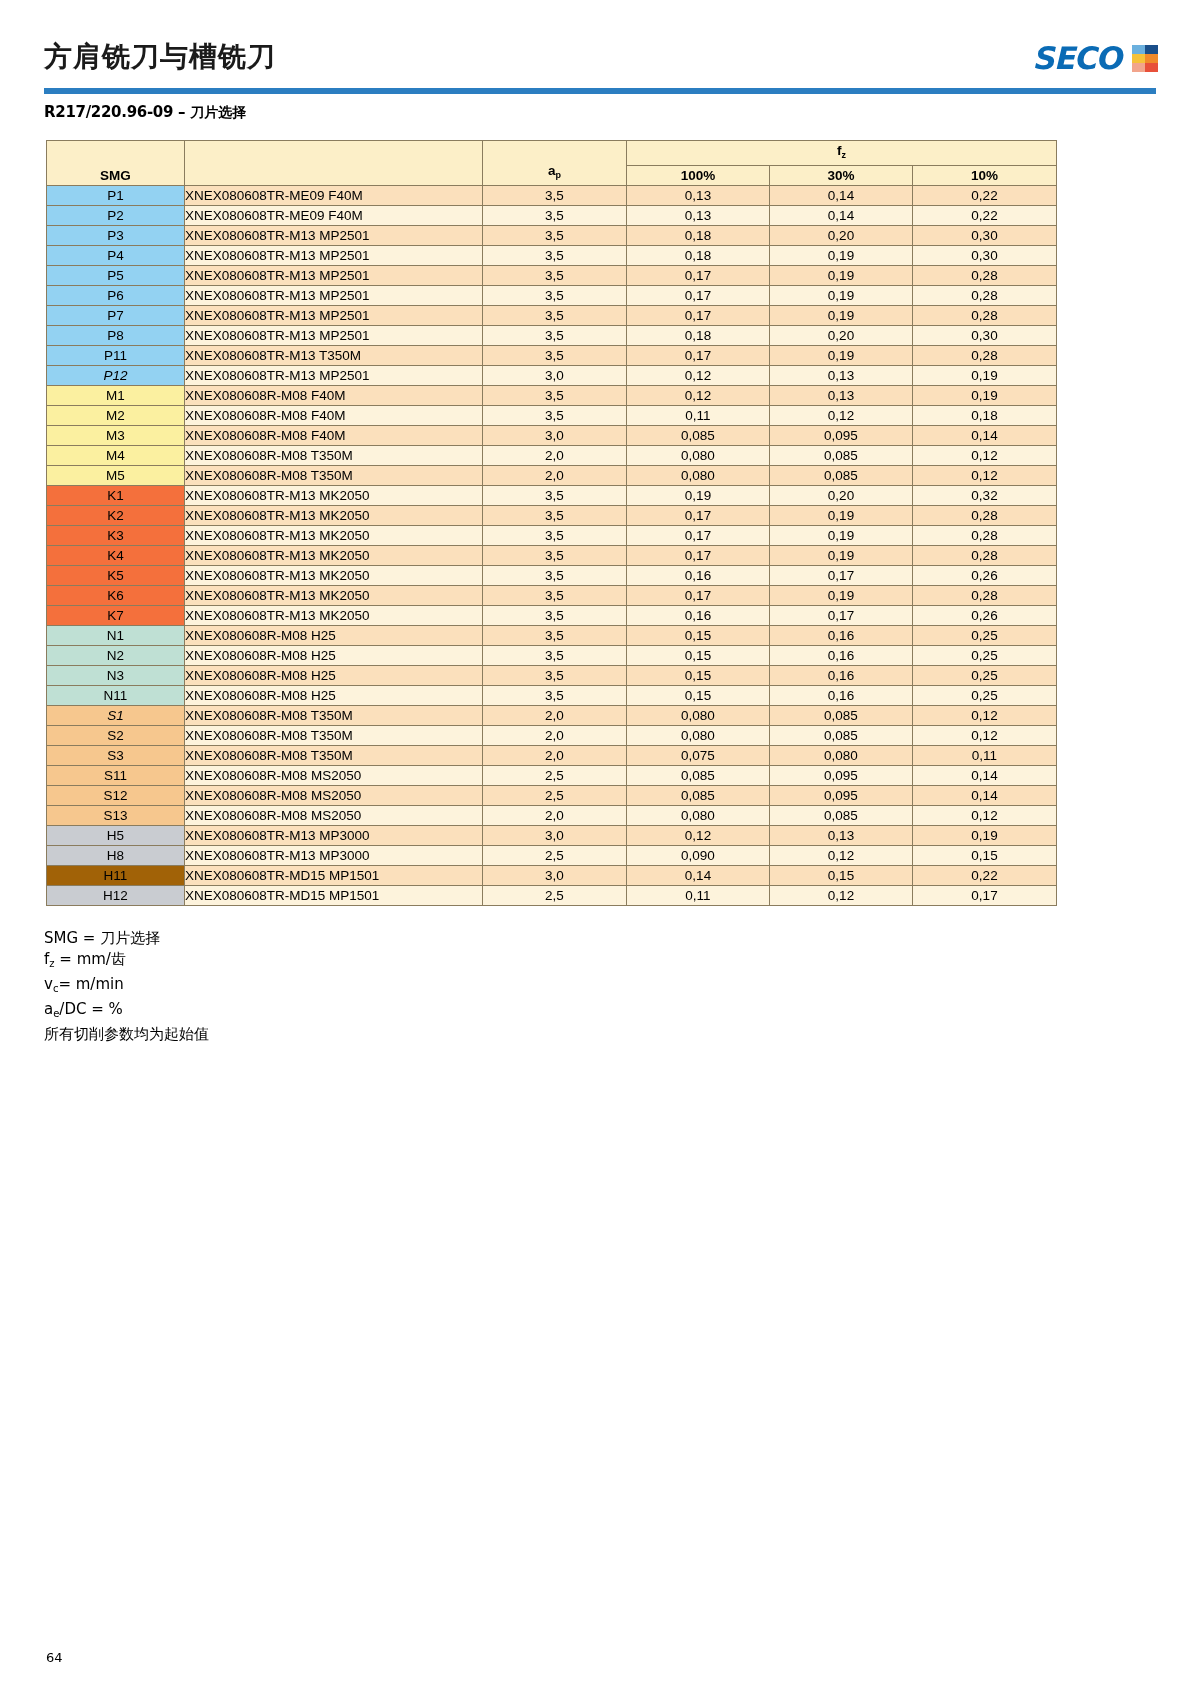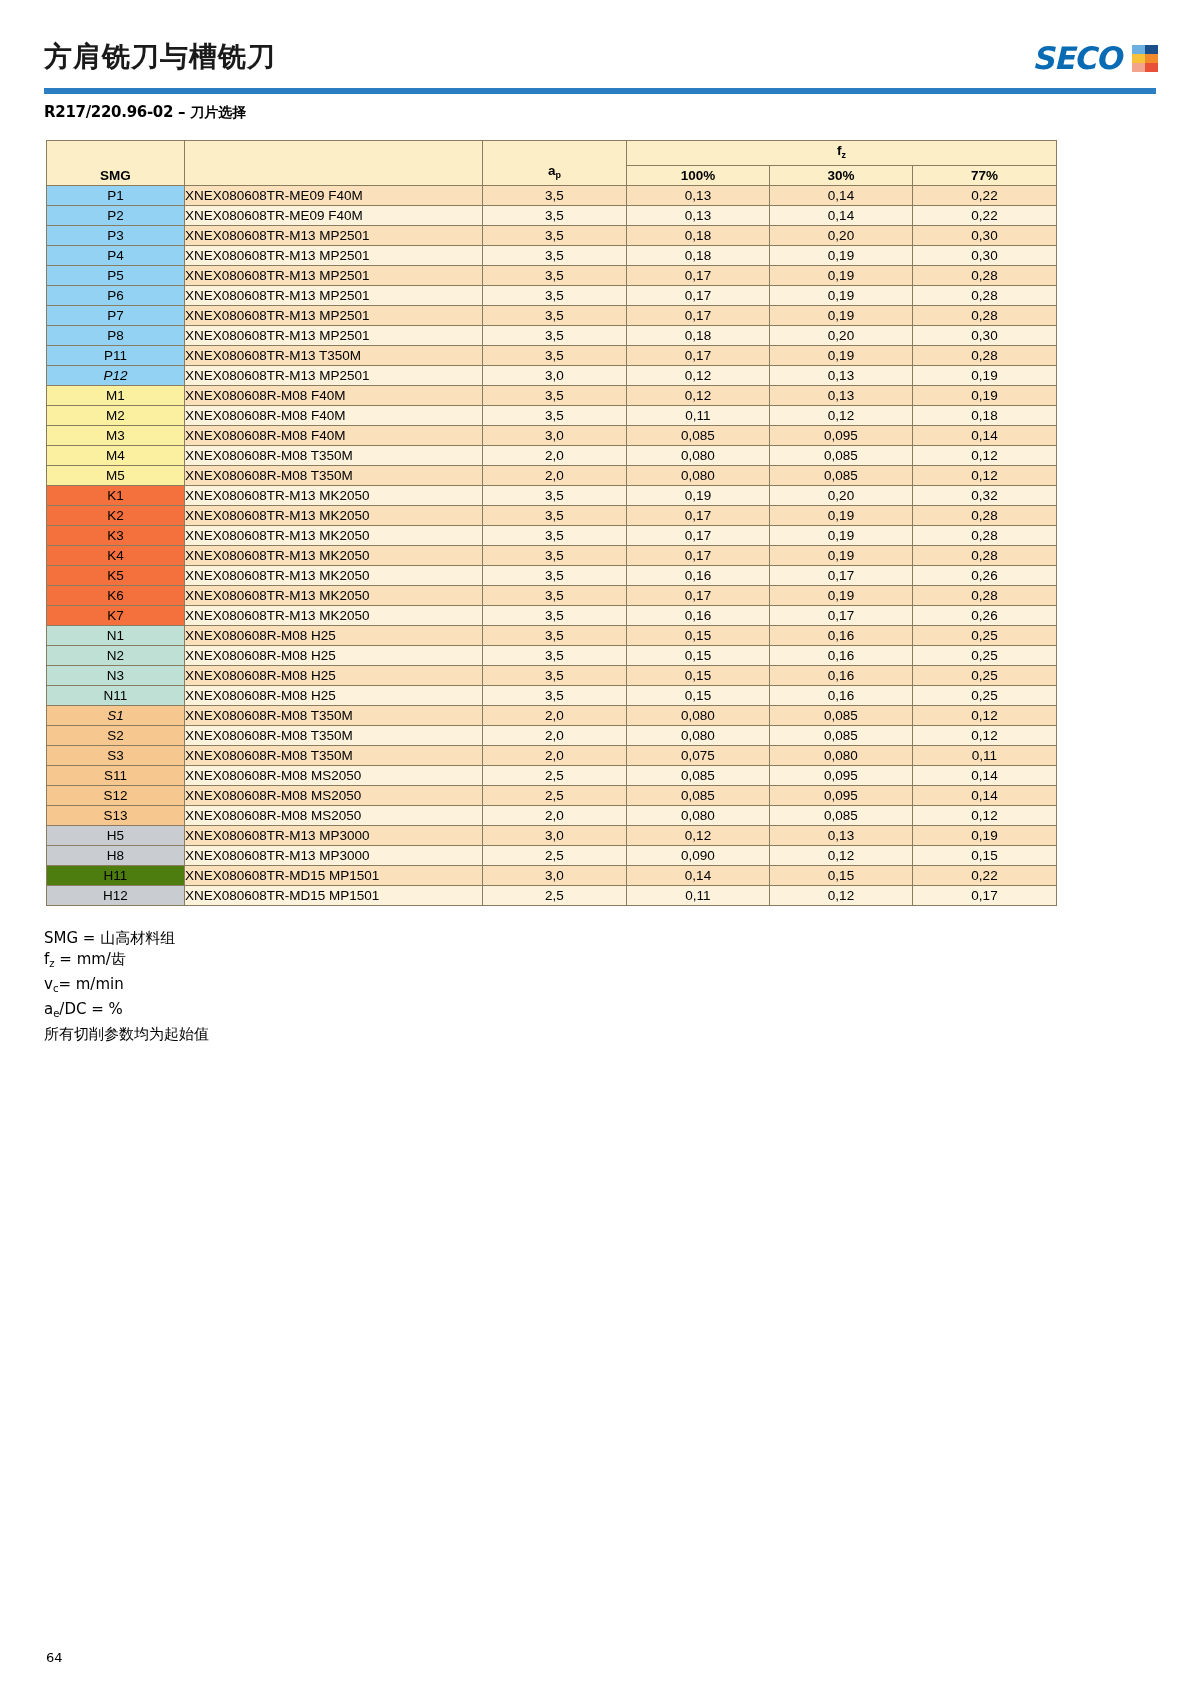--- a/index.html
+++ b/index.html
@@ -194,21 +194,21 @@
       <i style="background: rgb(240, 138, 42);"></i>
       <i style="background: rgb(242, 165, 140);"></i>
       <i style="background: rgb(232, 80, 58);"></i>
     </div>
   </div>
 
   <div class="header-rule"></div>
 </div>
 
 <div class="sub-line">
-  <span class="sub-code">R217/220.96-02</span><span class="sub-code"> – </span><span class="sub-desc">刀片选择</span>
+  <span class="sub-code">R217/220.96-09</span><span class="sub-code"> – </span><span class="sub-desc">刀片选择</span>
 </div>
 
 <div class="tbl-wrap">
   <table class="data">
     <colgroup>
       <col class="c0">
         <col class="c1">
         <col class="c2">
         <col class="c3">
         <col class="c4">
@@ -217,21 +217,21 @@
     <thead>
       <tr>
         <td class="hdr-lbl-tall" rowspan="2"><span>SMG</span></td>
         <td class="hdr-lbl-tall" rowspan="2"><span></span></td>
         <td class="hdr-lbl-tall" rowspan="2"><span>a</span><sub>p</sub></td>
         <td class="hdr-fz" colspan="3"><span>f</span><sub>z</sub></td>
       </tr>
       <tr>
         <td class="hdr-pct">100%</td>
         <td class="hdr-pct">30%</td>
-        <td class="hdr-pct">77%</td>
+        <td class="hdr-pct">10%</td>
       </tr>
     </thead>
     <tbody id="tbody">
         <tr>
           <td class="smg" style="background: rgb(147, 210, 242);">P1</td>
           <td class="desig" style="background: rgb(251, 224, 188);">XNEX080608TR-ME09 F40M</td>
           <td class="num" style="background: rgb(251, 224, 188);">3,5</td>
           <td class="num" style="background: rgb(251, 224, 188);">0,13</td>
           <td class="num" style="background: rgb(251, 224, 188);">0,14</td>
           <td class="num" style="background: rgb(251, 224, 188);">0,22</td>
@@ -494,40 +494,40 @@
         </tr>
         <tr>
           <td class="smg" style="background: rgb(201, 204, 209);">H8</td>
           <td class="desig" style="background: rgb(253, 243, 220);">XNEX080608TR-M13 MP3000</td>
           <td class="num" style="background: rgb(253, 243, 220);">2,5</td>
           <td class="num" style="background: rgb(253, 243, 220);">0,090</td>
           <td class="num" style="background: rgb(253, 243, 220);">0,12</td>
           <td class="num" style="background: rgb(253, 243, 220);">0,15</td>
         </tr>
         <tr>
-          <td class="smg" style="background: #4d7c0f;">H11</td>
+          <td class="smg" style="background: #a16207;">H11</td>
           <td class="desig" style="background: rgb(251, 224, 188);">XNEX080608TR-MD15 MP1501</td>
           <td class="num" style="background: rgb(251, 224, 188);">3,0</td>
           <td class="num" style="background: rgb(251, 224, 188);">0,14</td>
           <td class="num" style="background: rgb(251, 224, 188);">0,15</td>
           <td class="num" style="background: rgb(251, 224, 188);">0,22</td>
         </tr>
         <tr>
           <td class="smg" style="background: rgb(201, 204, 209);">H12</td>
           <td class="desig" style="background: rgb(253, 243, 220);">XNEX080608TR-MD15 MP1501</td>
           <td class="num" style="background: rgb(253, 243, 220);">2,5</td>
           <td class="num" style="background: rgb(253, 243, 220);">0,11</td>
           <td class="num" style="background: rgb(253, 243, 220);">0,12</td>
           <td class="num" style="background: rgb(253, 243, 220);">0,17</td>
         </tr>
       </tbody>
   </table>
 </div>
 
 <div class="notes">
-  <div>SMG = 山高材料组</div>
+  <div>SMG = 刀片选择</div>
   <div><span>f</span><sub>z</sub><span> = mm/齿</span></div>
   <div><span>v</span><sub>c</sub><span>= m/min</span></div>
   <div><span>a</span><sub>e</sub><span>/DC = %</span></div>
   <div>所有切削参数均为起始值</div>
 </div>
 
 <div class="page-num">64</div>
 
 </body></html>

